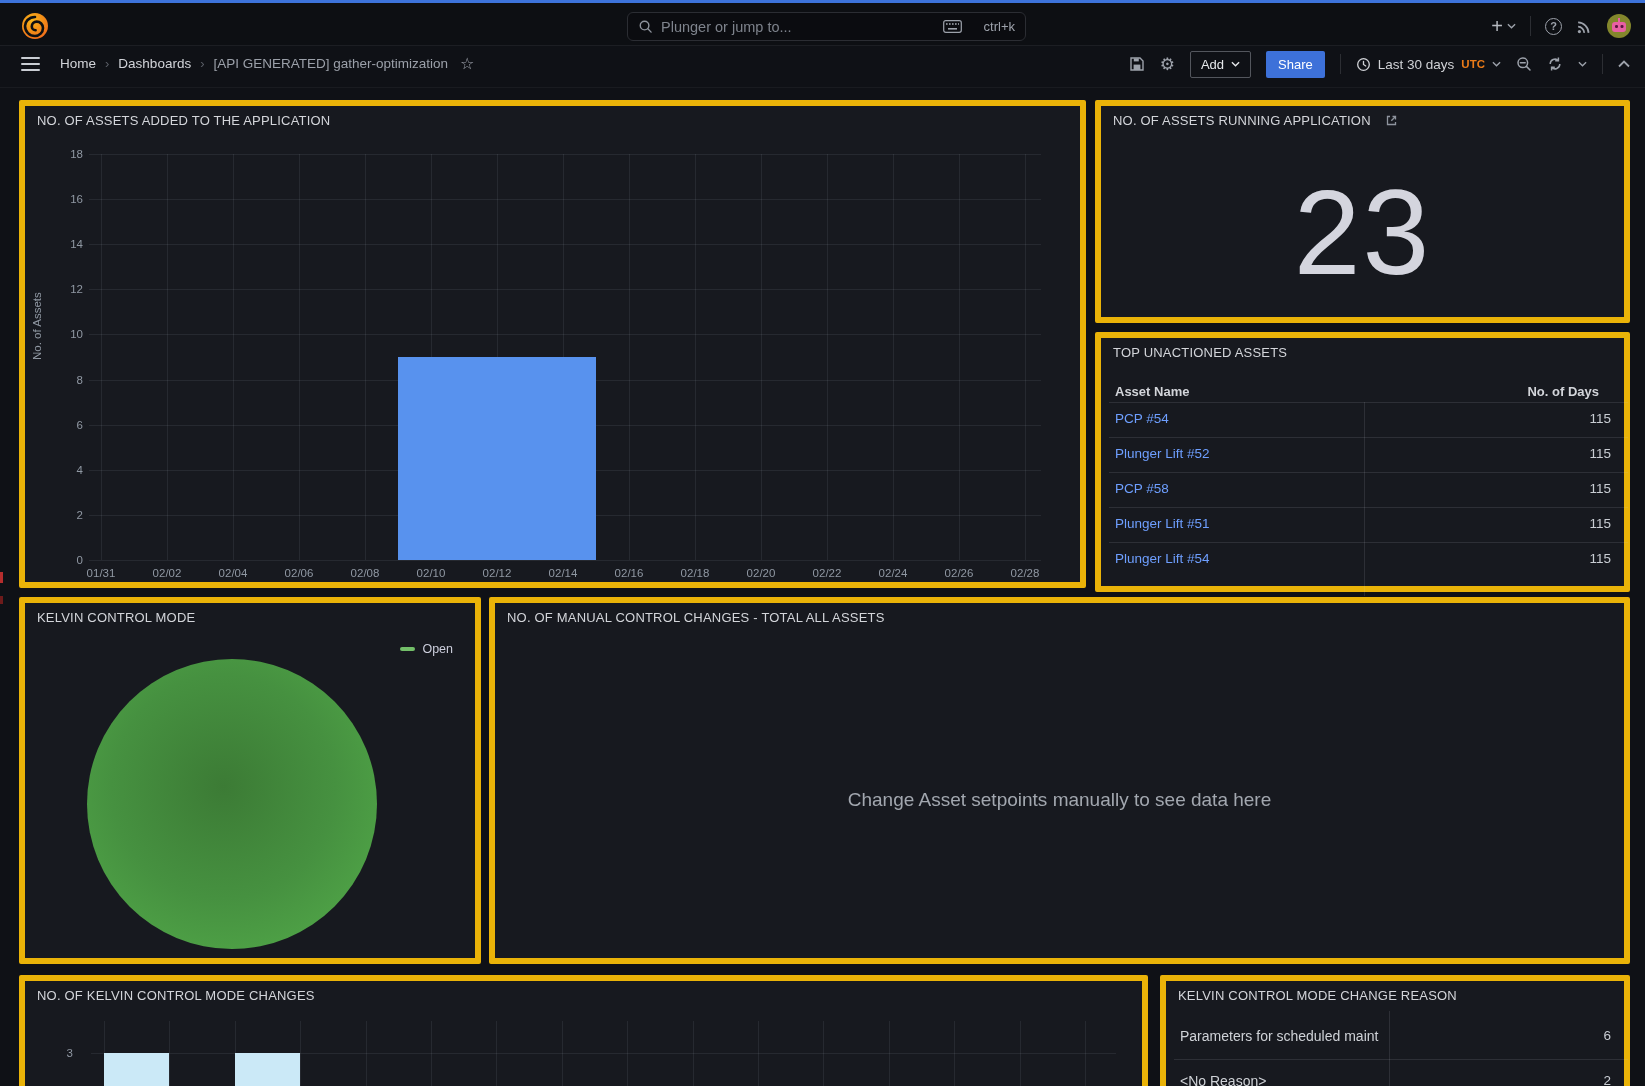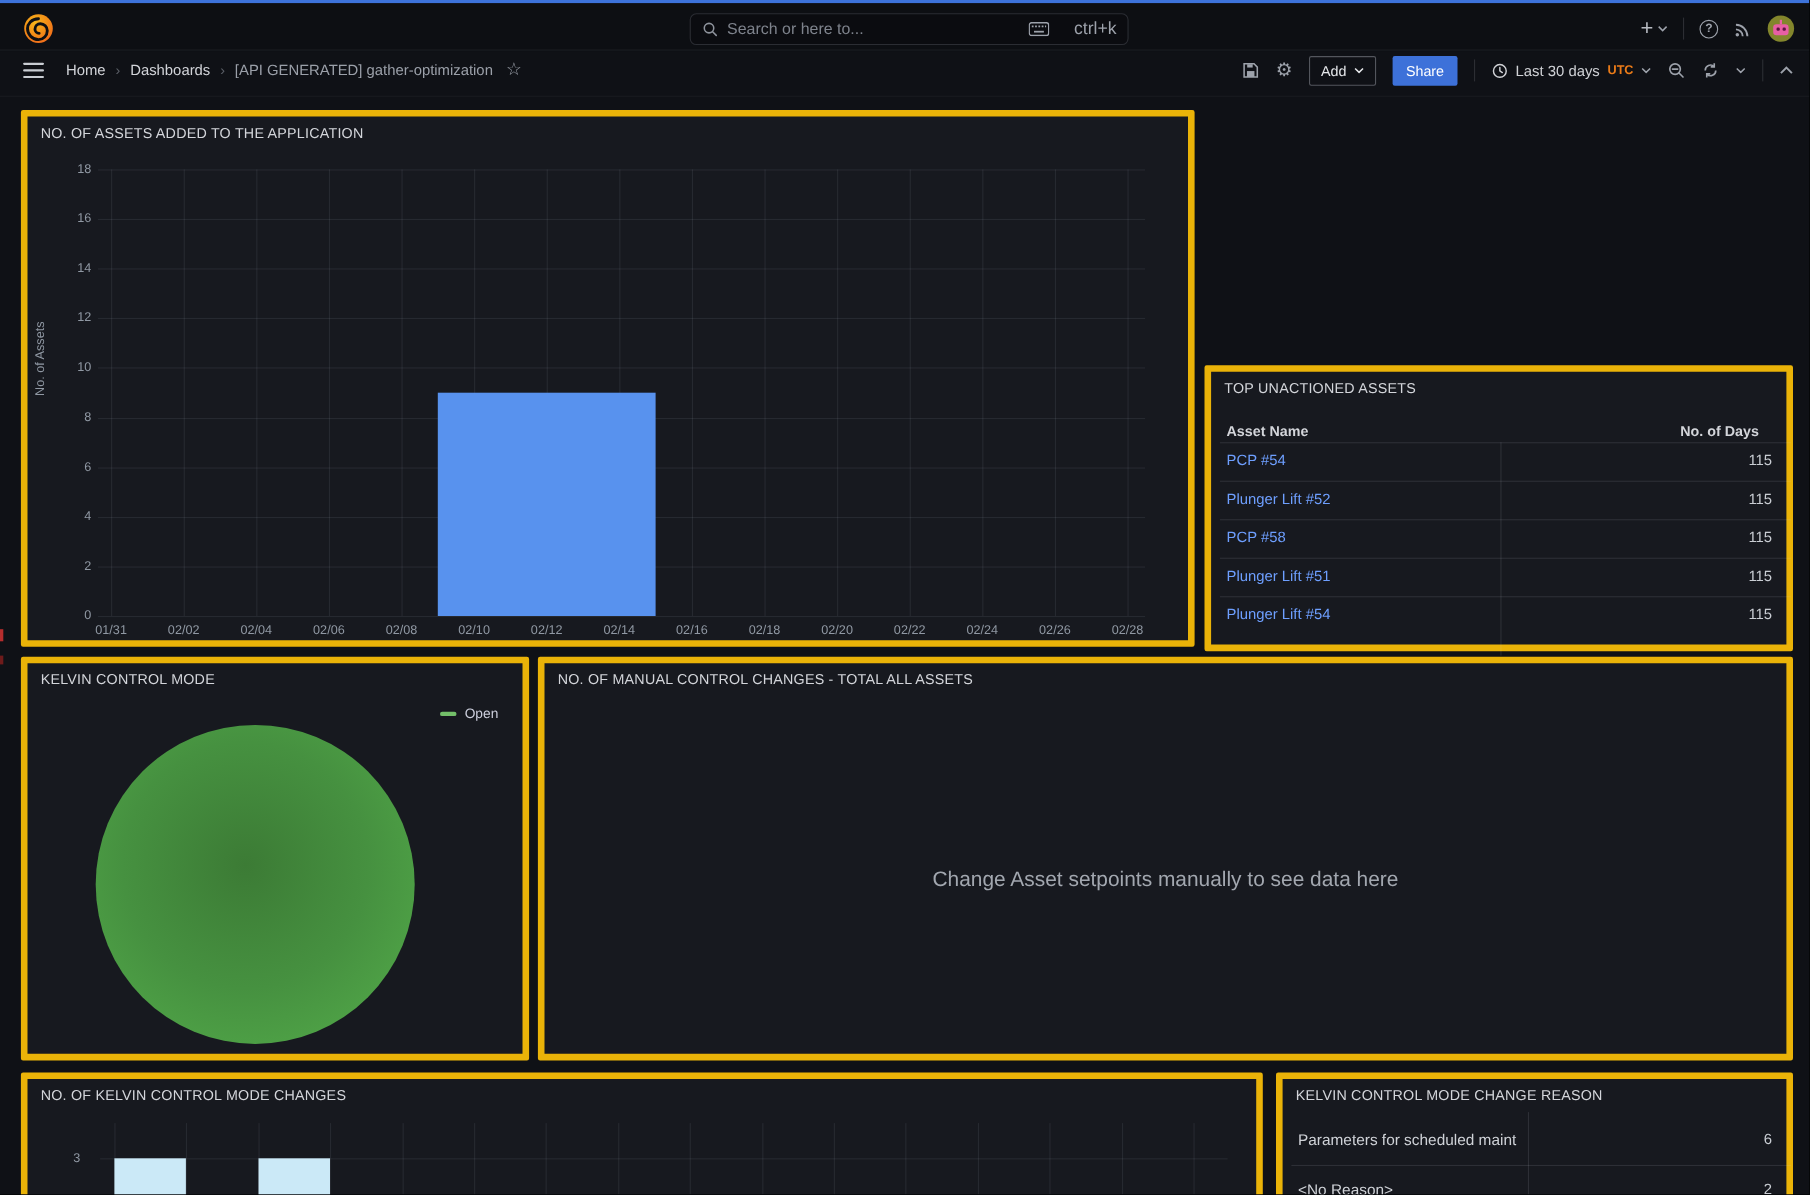--- a/index.html
+++ b/index.html
@@ -10,21 +10,21 @@
   .navbar{left:0;top:3px;width:1645px;height:43px;background:#0D0F13;border-bottom:1px solid #1C1E23;}
   .toolbar{left:0;top:47px;width:1645px;height:41px;background:#0F1116;border-bottom:1px solid #191B20;}
   .panel{position:absolute;background:#17191F;border:6px solid #eab308;border-radius:2px;}
   .ptitle{position:absolute;left:12px;top:7px;font-size:13px;font-weight:500;color:#D3D5DA;letter-spacing:.2px;white-space:nowrap;}
   
   .logo{position:absolute;left:22px;top:10px;width:26px;height:26px;border-radius:50%;
         background:radial-gradient(circle at 38% 28%,#F7B51A 0%,#F28D17 45%,#EF5B1D 100%);}
   .searchbox{position:absolute;left:627px;top:9px;width:399px;height:29px;background:#0B0C10;
              border:1px solid #2B2D33;border-radius:6px;display:flex;align-items:center;padding:0 10px;gap:8px;}
   .searchbox .ph{color:#7E838C;font-size:14.5px;flex:1;white-space:nowrap;overflow:hidden;}
-  .shortcut{color:#9DA2AB;font-size:16px;display:flex;align-items:center;gap:22px;}
+  .shortcut{color:#9DA2AB;font-size:13px;display:flex;align-items:center;gap:22px;}
   .navright{position:absolute;right:14px;top:8px;height:30px;display:flex;align-items:center;gap:14px;}
   .icnbtn{display:flex;align-items:center;justify-content:center;color:#9DA2AB;}
   .vdiv{width:1px;height:20px;background:#2C2E33;}
   .helpcirc{width:17px;height:17px;border-radius:50%;border:1.4px solid #9DA2AB;color:#9DA2AB;
             font-size:11px;font-weight:700;display:flex;align-items:center;justify-content:center;}
   .avatar{width:24px;height:24px;border-radius:50%;background:#83862C;position:relative;overflow:hidden;}
   .avatar .bot{position:absolute;left:5px;top:8px;width:14px;height:10px;background:#E85FA4;border-radius:3px;}
   .avatar .bot:before{content:"";position:absolute;left:3px;top:3px;width:2.5px;height:2.5px;background:#5c1440;border-radius:50%;box-shadow:5.5px 0 0 #5c1440;}
   .avatar .ant{position:absolute;left:11px;top:4px;width:2px;height:4px;background:#E85FA4;}
   
@@ -80,21 +80,21 @@
           <path d="M13 4 C 6.5 4 3 9 3 13 C 3 18.5 7.5 23 13 23 C 17.4 23 21 19.4 21 15 C 21 11.5 18.2 8.6 14.7 8.6 C 12 8.6 9.8 10.8 9.8 13.5 C 9.8 15.6 11.5 17.3 13.6 17.3" fill="none" stroke="#0D0F13" stroke-width="2.6" stroke-linecap="round"></path>
         </svg>
     </div>
     <div class="searchbox">
       <span class="icnbtn">
         <svg width="15" height="15" viewBox="0 0 16 16">
             <circle cx="7" cy="7" r="4.6" fill="none" stroke="#8E939C" stroke-width="1.5"></circle>
             <path d="M10.5 10.5 L14 14" stroke="#8E939C" stroke-width="1.5" stroke-linecap="round"></path>
           </svg>
       </span>
-      <span class="ph">Search or here to...</span>
+      <span class="ph">Plunger or jump to...</span>
       <span class="shortcut">
         <span class="icnbtn">
           <svg width="19" height="13" viewBox="0 0 19 13">
               <rect x="0.7" y="0.7" width="17.6" height="11.6" rx="2" fill="none" stroke="#9DA2AB" stroke-width="1.2"></rect>
               <g fill="#9DA2AB">
                 <rect x="3" y="3.2" width="1.6" height="1.6"></rect>
                 <rect x="6" y="3.2" width="1.6" height="1.6"></rect>
                 <rect x="9" y="3.2" width="1.6" height="1.6"></rect>
                 <rect x="12" y="3.2" width="1.6" height="1.6"></rect>
                 <rect x="15" y="3.2" width="1" height="1.6"></rect>
@@ -256,20 +256,33 @@
         <div class="vgrid" style="left: 868px; top: 48px; height: 406px;"></div>
         <div class="xtick" style="left: 845px; top: 460px;">02/24</div>
         <div class="vgrid" style="left: 934px; top: 48px; height: 406px;"></div>
         <div class="xtick" style="left: 911px; top: 460px;">02/26</div>
         <div class="vgrid" style="left: 1000px; top: 48px; height: 406px;"></div>
         <div class="xtick" style="left: 977px; top: 460px;">02/28</div>
         <div class="bar" style="left: 373px; top: 251px; width: 198px; height: 203px; background: rgb(88, 146, 238);"></div>
       </div>
   </div>
 
+  <div class="panel" style="left:1095px;top:100px;width:535px;height:223px;">
+    <div class="ptitle">
+      <span>NO. OF ASSETS RUNNING APPLICATION</span>
+      <span class="extlink">
+        <svg width="13" height="13" viewBox="0 0 13 13">
+            <path d="M5 2.5 H2.5 V10.5 H10.5 V8" fill="none" stroke="#8E949E" stroke-width="1.3"></path>
+            <path d="M7.5 2.5 H10.5 V5.5" fill="none" stroke="#8E949E" stroke-width="1.3"></path>
+            <path d="M10.3 2.7 L6.3 6.7" stroke="#8E949E" stroke-width="1.3"></path>
+          </svg>
+      </span>
+    </div>
+    <div class="statnum">23</div>
+  </div>
 
   <div class="panel" style="left:1095px;top:332px;width:535px;height:260px;">
     <div class="ptitle">TOP UNACTIONED ASSETS</div>
     <div class="th" style="left:14px;top:46px;">Asset Name</div>
     <div class="th" style="right:25px;top:46px;">No. of Days</div>
     <div class="colline" style="left:263px;top:64px;height:194px;"></div>
     <div id="t1" class="abs" style="left:0;top:0;width:535px;height:260px;">
         <div class="rowline" style="left: 8px; top: 64px; width: 519px;"></div>
         <div class="cell-link" style="left: 14px; top: 73px;">PCP #54</div>
         <div class="cell-val" style="right: 25px; top: 73px; width: 60px;">115</div>

